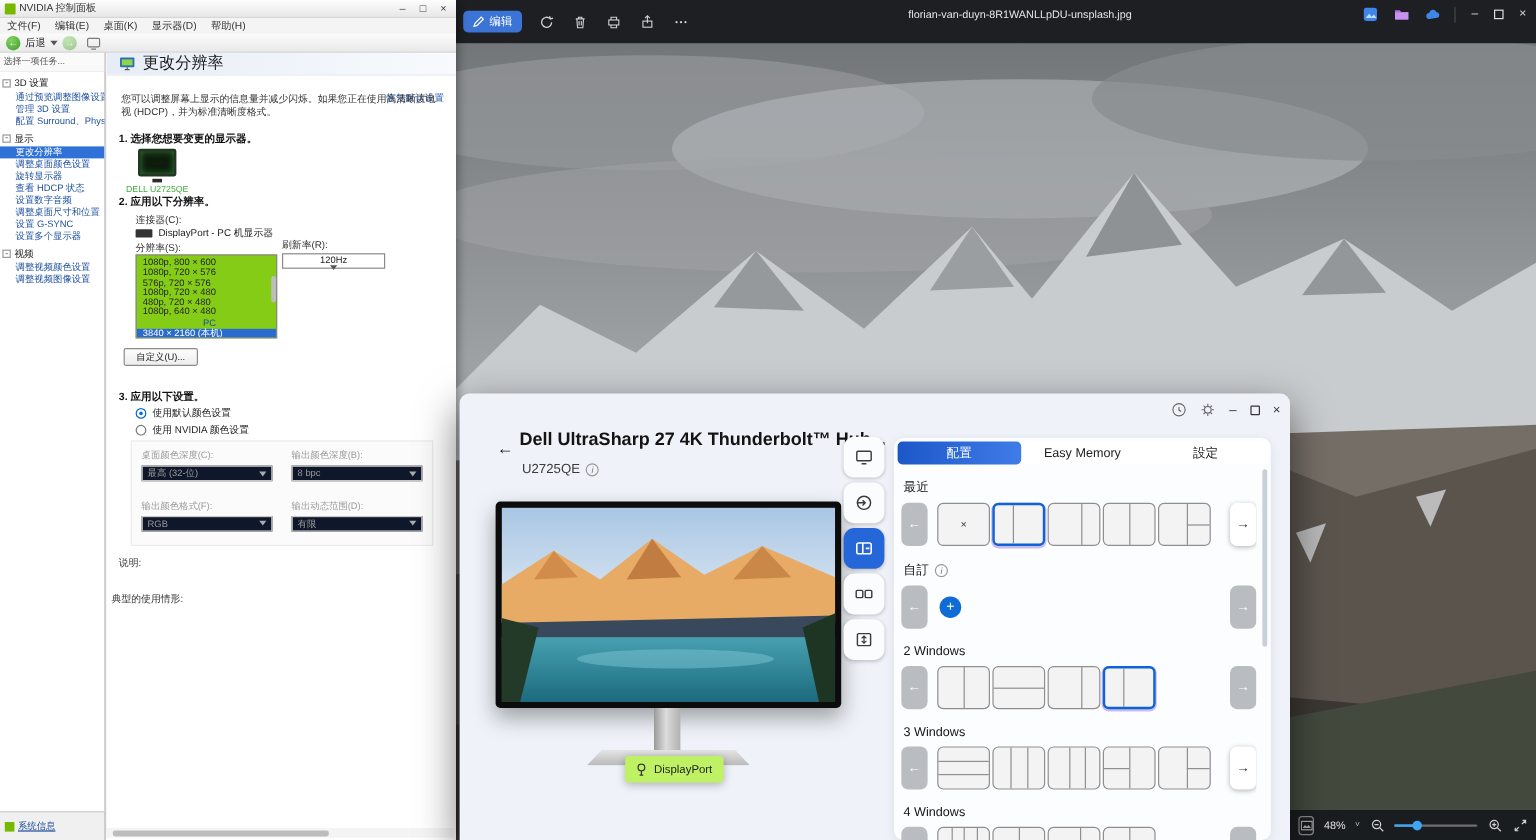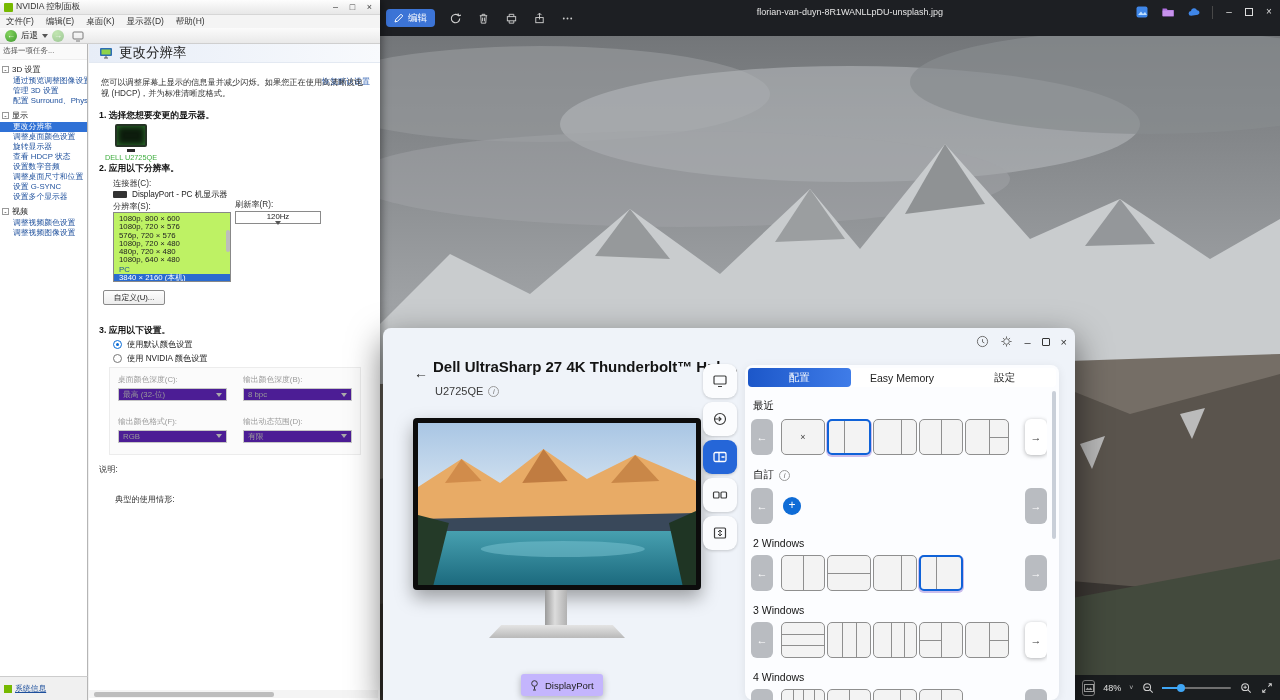--- a/index.html
+++ b/index.html
@@ -73,45 +73,45 @@
   .nv-step { position:absolute; left:10px; font-weight:bold; font-size:8.8px; color:#101010; }
   .s1 { top:66px; } .s2 { top:119px; } .s3 { top:281px; }
   .nv-monitor { position:absolute; left:26px; top:80px; width:32px; height:23px; background:#0d1c0d;
                 border:2px solid #243324; border-radius:2px; box-shadow:inset 0 0 6px #2f7d2f; }
   .nv-monitor::after { content:""; position:absolute; left:10px; top:23px; width:8px; height:3px; background:#2c2c2c; }
   .nv-monlabel { position:absolute; left:10px; top:109px; width:64px; text-align:center; font-size:7.3px; color:#3fae3f; }
   .nv-lab { position:absolute; font-size:8.2px; color:#333; }
   .l-conn { left:24px; top:134px; } .l-res { left:24px; top:157px; } .l-ref { left:146px; top:155px; }
   .nv-connrow { position:absolute; left:24px; top:145px; display:flex; align-items:center; gap:5px; font-size:8.2px; color:#222; }
   .nv-connicon { width:14px; height:7px; background:#333; border-radius:1px; }
-  .nv-list { position:absolute; left:24px; top:168px; width:118px; height:70px; border:1px solid #888; background:#bef264; overflow:hidden; padding-top:2px; }
+  .nv-list { position:absolute; left:24px; top:168px; width:118px; height:70px; border:1px solid #888; background:#84cc16; overflow:hidden; padding-top:2px; }
   .res-row { font-size:7.8px; line-height:8.3px; padding-left:5px; color:#222; white-space:nowrap; }
-  .res-row.cat { color:#1d4f9c; margin-top:1px; }
+  .res-row.cat { color:#1d4f9c; margin-top:1px;text-align:center; }
   .res-row.sel { background:#2a6bd0; color:#fff; }
   .nv-list-scroll { position:absolute; left:137px; top:186px; width:4px; height:22px; background:#bdbdbd; border-radius:2px; }
   .nv-combo { position:absolute; display:flex; align-items:center; justify-content:space-between;
               border:1px solid #8a8a8a; background:#fff; font-size:7.8px; color:#222; padding:0 4px; height:13px; }
   .cb-refresh { left:146px; top:167px; width:86px;flex-direction:column; }
   .chev { width:0; height:0; border-left:3px solid transparent; border-right:3px solid transparent; border-top:4px solid #555; }
   .chev.gray { border-top-color:#aaa; }
   .nv-custom { position:absolute; left:14px; top:246px; width:62px; height:15px; border:1px solid #8a8a8a; border-radius:2px;
                background:linear-gradient(#fdfdfd,#ededed); font-size:7.8px; color:#222;
                display:flex; align-items:center; justify-content:center; font-family:inherit; }
   .nv-radio { position:absolute; left:24px; display:flex; align-items:center; gap:5px; font-size:8.2px; color:#222; }
   .r1 { top:295px; } .r2 { top:309px; }
   .dot { width:9px; height:9px; border:1px solid #777; border-radius:50%; background:#fff; position:relative; flex:0 0 auto; }
   .dot.on { border-color:#0a6cd6; }
   .dot.on::after { content:""; position:absolute; inset:2px; border-radius:50%; background:#0a6cd6; }
   .nv-fields { position:absolute; left:20px; top:323px; width:252px; height:88px; border:1px solid #ececec; background:#fbfbfb;
                padding:6px 8px; display:grid; grid-template-columns:1fr 1fr; column-gap:16px; row-gap:9px; }
   .flabel { font-size:7.8px; color:#9a9a9a; margin-bottom:3px; }
-  .fcombo { height:13px; border:1px solid #c6c6c6; background:#4c1d95; color:#9a9a9a;
+  .fcombo { height:13px; border:1px solid #c6c6c6; background:#0f172a; color:#9a9a9a;
             display:flex; align-items:center; justify-content:space-between; padding:0 4px; font-size:7.8px; }
   .nv-note { position:absolute; left:10px; top:420px; font-size:8.2px; color:#333; }
-  .nv-usage { position:absolute; left:26px; top:450px; font-size:8.2px; color:#333; }
+  .nv-usage { position:absolute; left:4px; top:450px; font-size:8.2px; color:#333; }
   .nv-hscroll { position:absolute; left:89px; right:2px; bottom:2px; height:8px; background:#f4f4f4; }
   .nv-hthumb { position:absolute; left:5px; top:1.5px; width:180px; height:5px; background:#bdbdbd; border-radius:2px; }
 
   
   .dell { position:absolute; left:383px; top:328px; width:692px; height:372px; background:#eff3f9;
           border-radius:8px 8px 0 0; box-shadow:0 12px 34px rgba(0,0,0,.55); z-index:10; overflow:hidden; }
   .dl-ctrls { position:absolute; top:7px; right:8px; display:flex; align-items:center; gap:11px; }
   .dl-min { color:#333; font-size:11px; line-height:10px; }
   .dl-max { width:8px; height:8px; border:1px solid #333; border-radius:1px; }
   .dl-close { color:#333; font-size:11px; line-height:10px; }
@@ -120,22 +120,22 @@
   .dl-model { position:absolute; left:52px; top:57px; font-size:11px; color:#3a3a3a; display:flex; align-items:center; gap:5px; }
   .info-i { width:11px; height:11px; border:1px solid #999; border-radius:50%; font-size:7.5px; line-height:9px;
             text-align:center; color:#777; font-style:italic; flex:0 0 auto; }
   .dl-screen { position:absolute; left:30px; top:90px; width:288px; height:172px; background:#0c0c0c; border-radius:4px;
                padding:5px; box-shadow:0 8px 18px rgba(0,0,0,.35); }
   .dl-screen svg { width:100%; height:100%; display:block; }
   .dl-standcol { position:absolute; left:162px; top:262px; width:22px; height:37px;
                  background:linear-gradient(90deg,#9a9a9a,#dcdcdc 45%,#b1b1b1); }
   .dl-standbase { position:absolute; left:106px; top:297px; width:136px; height:13px;
                   background:linear-gradient(#e4e4e4,#b9b9b9); clip-path:polygon(9% 0,91% 0,100% 100%,0 100%); }
-  .dl-port { position:absolute; left:138px; top:302px; height:22px; padding:0 9px; background:#c4b5fd; border-radius:3px;
-             box-shadow:0 2px 7px rgba(0,0,0,.28); display:flex; align-items:center; gap:6px; font-size:9.5px; color:#222;margin-top:44px; }
+  .dl-port { position:absolute; left:138px; top:302px; height:22px; padding:0 9px; background:#bef264; border-radius:3px;
+             box-shadow:0 2px 7px rgba(0,0,0,.28); display:flex; align-items:center; gap:6px; font-size:9.5px; color:#222; }
   .dl-rail { position:absolute; left:320px; top:36px; width:36px; }
   .rail-btn { width:34px; height:34px; margin-bottom:4px; background:#fbfcfe; border-radius:9px;
               box-shadow:0 1px 3px rgba(0,0,0,.18); display:flex; align-items:center; justify-content:center; }
   .rail-btn.sel { background:#2566d8; }
   .dl-card { position:absolute; left:362px; top:37px; width:314px; height:335px; background:#fcfdff;
              border-radius:8px; box-shadow:0 2px 10px rgba(0,0,0,.08); }
   .dl-tabs { position:absolute; left:3px; top:3px; right:3px; height:19px; display:flex; background:#fff; border-radius:4px; }
   .dl-tab { flex:1; display:flex; align-items:center; justify-content:center; font-size:10.5px; color:#222; border-radius:4px; }
   .dl-tab.sel { background:linear-gradient(90deg,#1c57c9,#3f7ce8); color:#fff; }
   .dl-body { position:absolute; left:6px; top:26px; right:12px; bottom:0; overflow:hidden; }

